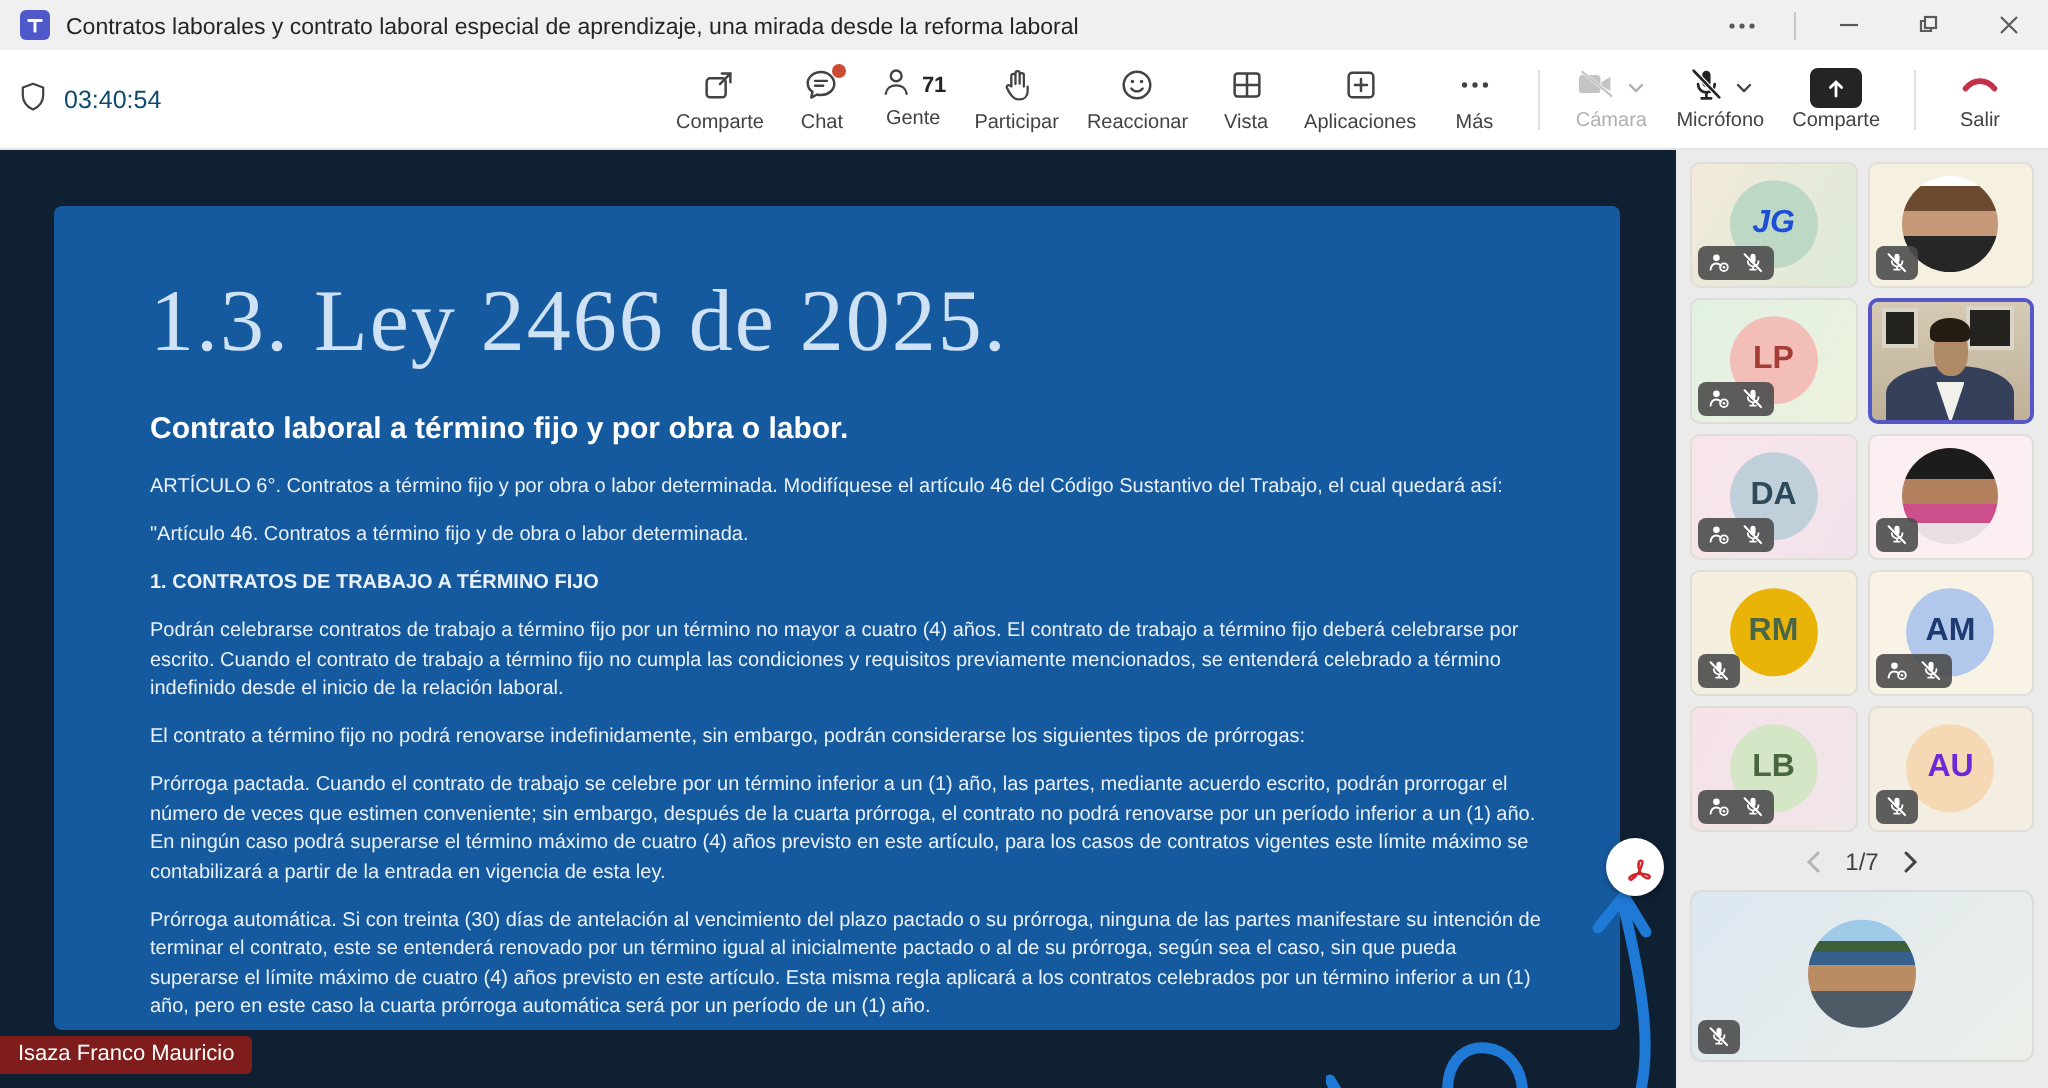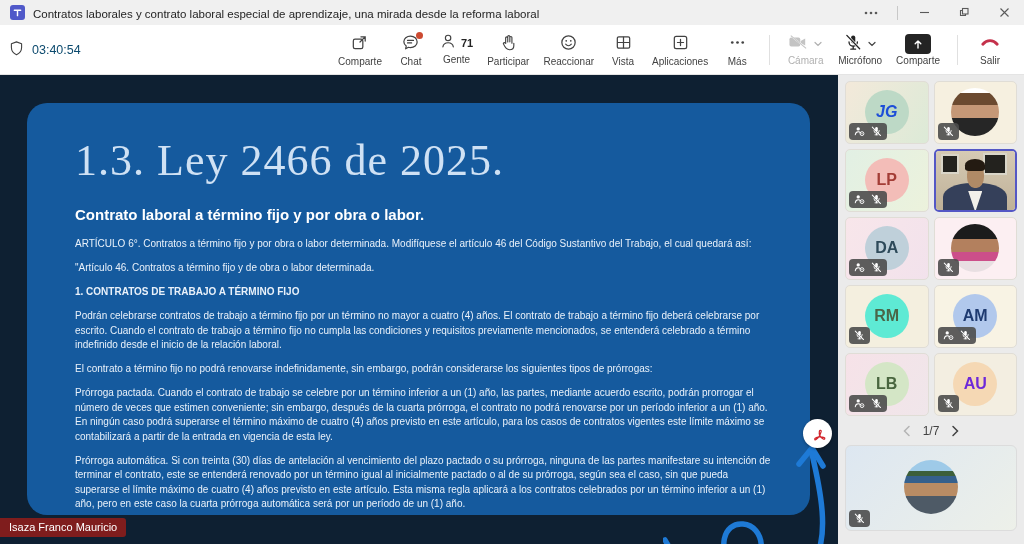--- a/index.html
+++ b/index.html
@@ -26,21 +26,21 @@
   .icon-row { display:flex; align-items:center; gap:3px; height:20px; }
   .count { font-size:11px; font-weight:bold; color:#242424; }
   .red-dot { position:absolute; top:2px; right:10px; width:7px; height:7px; border-radius:50%; background:#cc4a31; }
   .v-div { width:1px; height:30px; background:#e0e0e0; margin:0 10px; align-self:center; }
   .share-chip { width:26px; height:20px; background:#242424; border-radius:4px; display:flex; align-items:center; justify-content:center; }
   .chev { display:flex; align-items:center; padding:0 1px; }
 
   
   .main { flex:1; display:flex; min-height:0; }
   .stage { flex:1; background:#0e2032; position:relative; overflow:hidden; }
-  .slide { position:absolute; left:27px; top:28px; width:783px; height:412px; background:#155a9e; border-radius:20px; padding:26px 36px 20px 48px; overflow:hidden; }
+  .slide { position:absolute; left:27px; top:28px; width:783px; height:412px; background:#155a9e; border-radius:4px; padding:26px 36px 20px 48px; overflow:hidden; }
   .slide-title { font-family:"Liberation Serif","DejaVu Serif",serif; font-weight:normal; font-size:44px; letter-spacing:1px; color:#cfe1f4; margin:6px 0 20px 0; }
   .slide-subtitle { font-size:15px; font-weight:bold; color:#ffffff; margin-bottom:14px; }
   .slide-body { font-size:10px; line-height:14.5px; color:#e9f1fa; max-width:707px; }
   .slide-body p { margin-bottom:9.5px; }
   .slide-body p.heading { font-weight:bold; }
 
   .doodle { position:absolute; left:663px; top:313px; pointer-events:none; }
   .pdf-badge { position:absolute; left:803px; top:344px; width:29px; height:29px; background:#ffffff; border-radius:50%; box-shadow:0 1px 3px rgba(0,0,0,.35); display:flex; align-items:center; justify-content:center; }
   .presenter-label { position:absolute; left:0; bottom:7px; background:#7f1d1d; color:#ffffff; font-size:11px; padding:3px 9px 4px 9px; border-radius:0 3px 3px 0; }
 
@@ -350,21 +350,21 @@
             <div class="avatar-photo photo-woman-portrait-2"></div>
             <div class="badges">
               <svg width="11" height="11" viewBox="0 0 12 12" fill="none">
                 <rect x="4.6" y="1" width="2.8" height="5" rx="1.4" fill="#fff"></rect>
                 <path d="M3.2 5a2.9 2.9 0 005.8 0M6 8v1.6M4.4 9.6h3.2" stroke="#fff" stroke-width="1" stroke-linecap="round"></path>
                 <path d="M1.4 1.2l9 9.2" stroke="#fff" stroke-width="1.1" stroke-linecap="round"></path>
               </svg>
             </div>
           </div>
           <div class="tile" style="background: rgb(244, 239, 223);">
-            <div class="avatar-init" style="background: #5eead4; color: rgb(74, 102, 72);">RM</div>
+            <div class="avatar-init" style="background: #eab308; color: rgb(74, 102, 72);">RM</div>
             <div class="badges">
               <svg width="11" height="11" viewBox="0 0 12 12" fill="none">
                 <rect x="4.6" y="1" width="2.8" height="5" rx="1.4" fill="#fff"></rect>
                 <path d="M3.2 5a2.9 2.9 0 005.8 0M6 8v1.6M4.4 9.6h3.2" stroke="#fff" stroke-width="1" stroke-linecap="round"></path>
                 <path d="M1.4 1.2l9 9.2" stroke="#fff" stroke-width="1.1" stroke-linecap="round"></path>
               </svg>
             </div>
           </div>
           <div class="tile" style="background: rgb(248, 243, 228); padding-left: 24px;">
             <div class="avatar-init" style="background: rgb(177, 200, 236); color: rgb(30, 58, 112);">AM</div>

